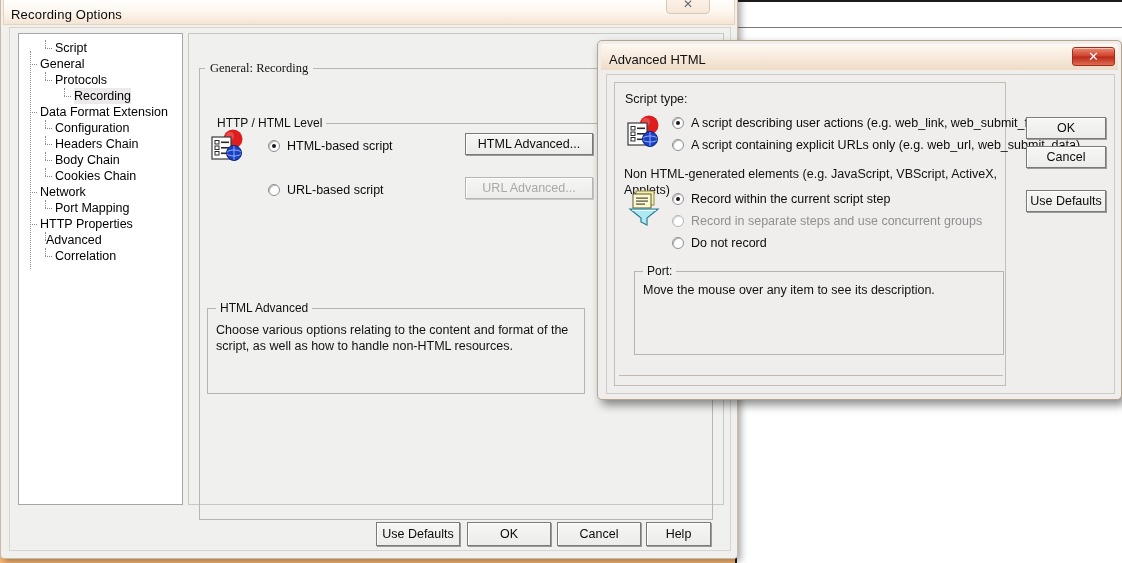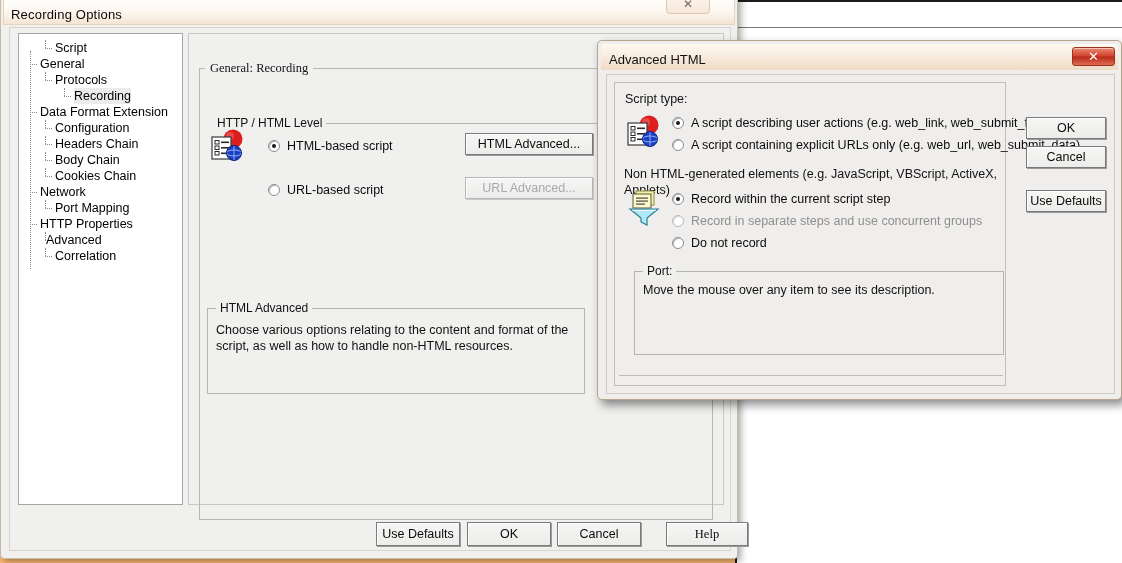--- a/index.html
+++ b/index.html
@@ -299,21 +299,21 @@
         <div class="gbox" style="left:18px; top:274px; width:378px; height:86px;">
           <div class="gtitle">HTML Advanced</div>
           <div class="stext" style="left:8px; top:13px; width:362px;">Choose various options relating to the content and format of the script, as well as how to handle non-HTML resources.</div>
         </div>
 
       </div>
 
       <div class="btn" style="left:366px; top:494px; width:84px; height:24px;">Use Defaults</div>
       <div class="btn" style="left:457px; top:494px; width:84px; height:24px;">OK</div>
       <div class="btn" style="left:547px; top:494px; width:84px; height:24px;">Cancel</div>
-      <div class="btn" style="left:656px; top:494px; width:82px; height:24px;font-family:Liberation Serif, serif;">Help</div>
+      <div class="btn" style="left:636px; top:494px; width:65px; height:24px;">Help</div>
 
     </div>
   </div>
 
   <div class="dlg-adv">
     <div class="adv-titlebar"></div>
     <div class="adv-title" style="top:11px;">Advanced HTML</div>
     <div class="adv-close">✕</div>
 
     <div class="adv-body">

